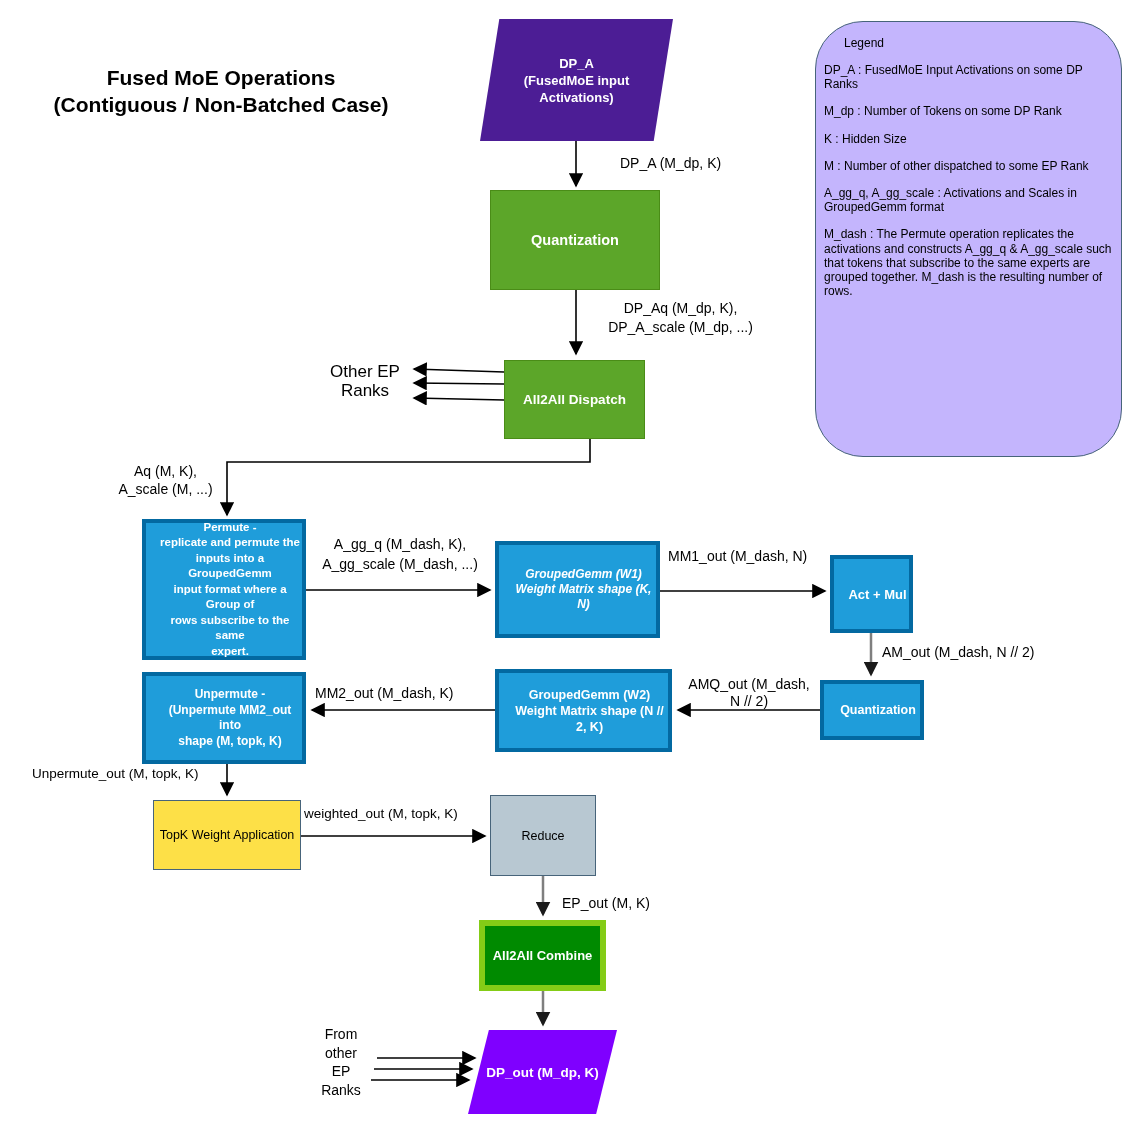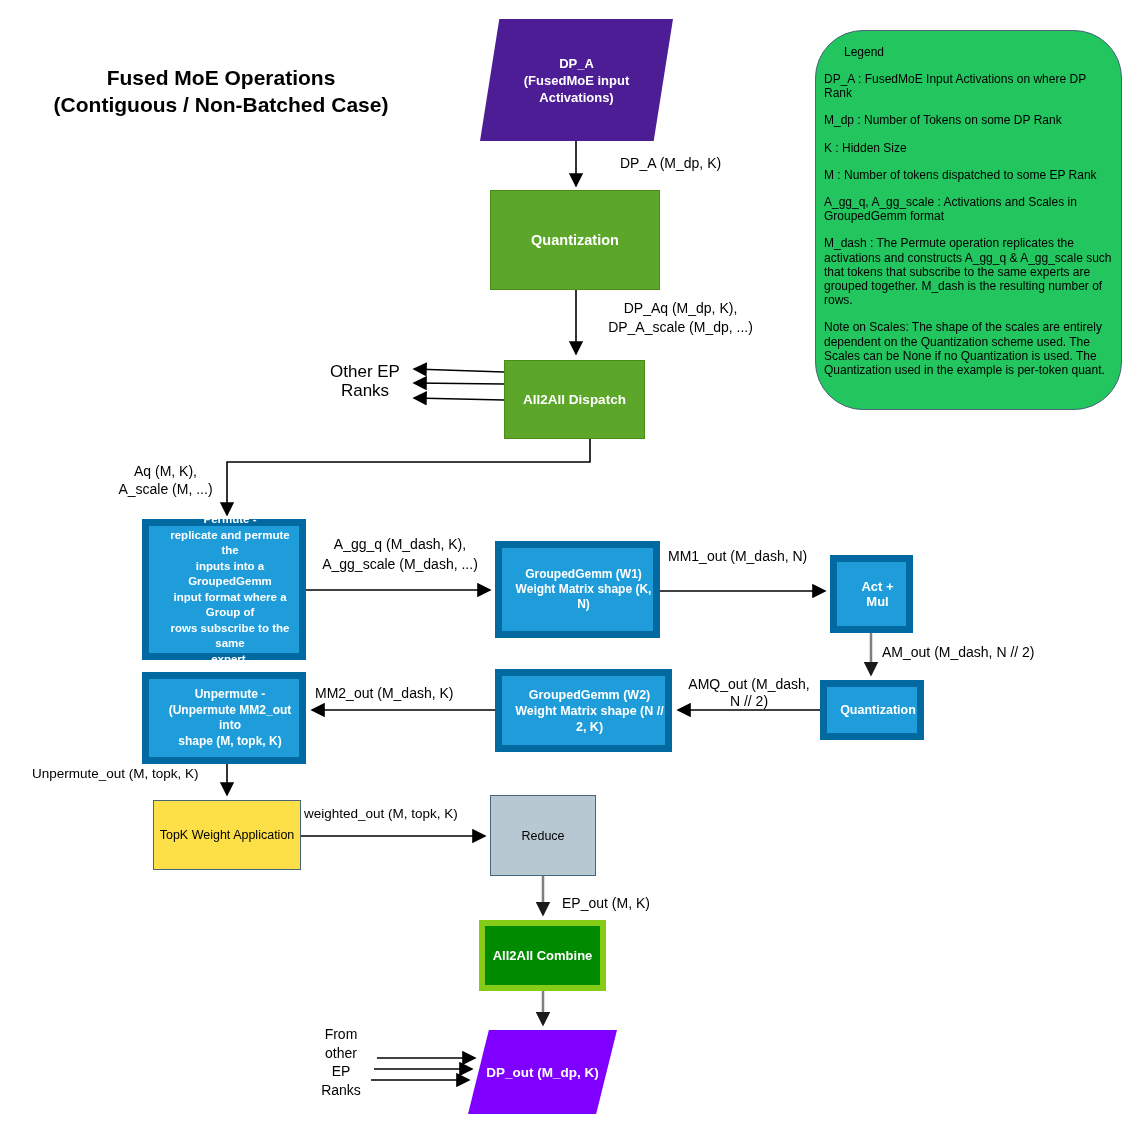--- a/index.html
+++ b/index.html
@@ -14,21 +14,21 @@
   .wire{stroke:#000000;stroke-width:1.6;fill:none;}
   .wire-gray{stroke:#7f7f7f;stroke-width:2.5;fill:none;}
   .node{
     position:absolute;z-index:2;
     display:flex;align-items:center;justify-content:center;
     text-align:center;box-sizing:border-box;
     color:#ffffff;font-weight:600;
   }
   .node .lbl{white-space:pre-line;width:100%;}
   .b-green{border:1px solid #4a8c17;}
-  .b-blue{border:7px solid #0369a1;padding-left:12px;}
+  .b-blue{border:4px solid #0369a1;padding-left:12px;}
   .b-dgreen{border:6px solid #84cc16;}
   .b-slate{border:1.5px solid #47647a;color:#000000;font-weight:400;}
   .pgram{border:none;font-weight:700;}
   .elabel{
     position:absolute;z-index:2;color:#000000;
     white-space:pre-line;
   }
   .title{
     position:absolute;z-index:2;color:#000000;
     font-weight:700;text-align:center;white-space:pre-line;
@@ -94,21 +94,21 @@
 
   <div class="node b-blue" style="left: 142px; top: 519px; width: 164px; height: 141px; font-size: 11.5px; line-height: 15.5px; background-color: rgb(31, 157, 218);">
     <span class="lbl">Permute -
 replicate and permute the
 inputs into a GroupedGemm
 input format where a Group of
 rows subscribe to the same
 expert.</span>
   </div>
 
-  <div class="node b-blue" style="left: 495px; top: 541px; width: 165px; height: 97px; font-size: 12px; line-height: 15px; background-color: rgb(31, 157, 218);">
+  <div class="node b-blue" style="left: 495px; top: 541px; width: 165px; height: 97px; font-size: 12px; line-height: 15px; background-color: rgb(31, 157, 218); font-style: italic;">
     <span class="lbl">GroupedGemm (W1)
 Weight Matrix shape (K, N)</span>
   </div>
 
   <div class="node b-blue" style="left: 830px; top: 555px; width: 83px; height: 78px; font-size: 13px; background-color: rgb(31, 157, 218);">
     <span class="lbl">Act + Mul</span>
   </div>
 
   <div class="node b-blue" style="left: 820px; top: 680px; width: 104px; height: 60px; font-size: 12.5px; background-color: rgb(31, 157, 218);">
     <span class="lbl">Quantization</span>
@@ -156,24 +156,23 @@
 N // 2)</div>
   <div class="elabel" style="left:315px;top:685px;width:145px;font-size:14px;line-height:17px;">MM2_out (M_dash, K)</div>
   <div class="elabel" style="left:32px;top:765px;width:190px;font-size:13.5px;line-height:17px;">Unpermute_out (M, topk, K)</div>
   <div class="elabel" style="left:304px;top:805px;width:170px;font-size:13.5px;line-height:17px;">weighted_out (M, topk, K)</div>
   <div class="elabel" style="left:562px;top:895px;width:105px;font-size:14px;line-height:17px;">EP_out (M, K)</div>
   <div class="elabel" style="left:312px;top:1025px;width:58px;font-size:14px;line-height:18.5px;text-align:center;">From
 other
 EP
 Ranks</div>
 
-  <div class="legend" style="left: 815px; top: 30px; width: 307px; height: 380px; background-color: #22c55e;">
+  <div class="legend" style="left: 815px; top: 21px; width: 307px; height: 436px; background-color: #c4b5fd;">
     <div class="legend-title">Legend</div>
-    <p class="legend-item">DP_A : FusedMoE Input Activations on where DP Rank</p>
+    <p class="legend-item">DP_A : FusedMoE Input Activations on some DP Ranks</p>
     <p class="legend-item">M_dp : Number of Tokens on some DP Rank</p>
     <p class="legend-item">K : Hidden Size</p>
-    <p class="legend-item">M : Number of tokens dispatched to some EP Rank</p>
+    <p class="legend-item">M : Number of other dispatched to some EP Rank</p>
     <p class="legend-item">A_gg_q, A_gg_scale : Activations and Scales in GroupedGemm format</p>
     <p class="legend-item">M_dash : The Permute operation replicates the activations and constructs A_gg_q &amp; A_gg_scale such that tokens that subscribe to the same experts are grouped together. M_dash is the resulting number of rows.</p>
-    <p class="legend-item">Note on Scales: The shape of the scales are entirely dependent on the Quantization scheme used. The Scales can be None if no Quantization is used. The Quantization used in the example is per-token quant.</p>
   </div>
 
 </div>
 
 </body></html>

